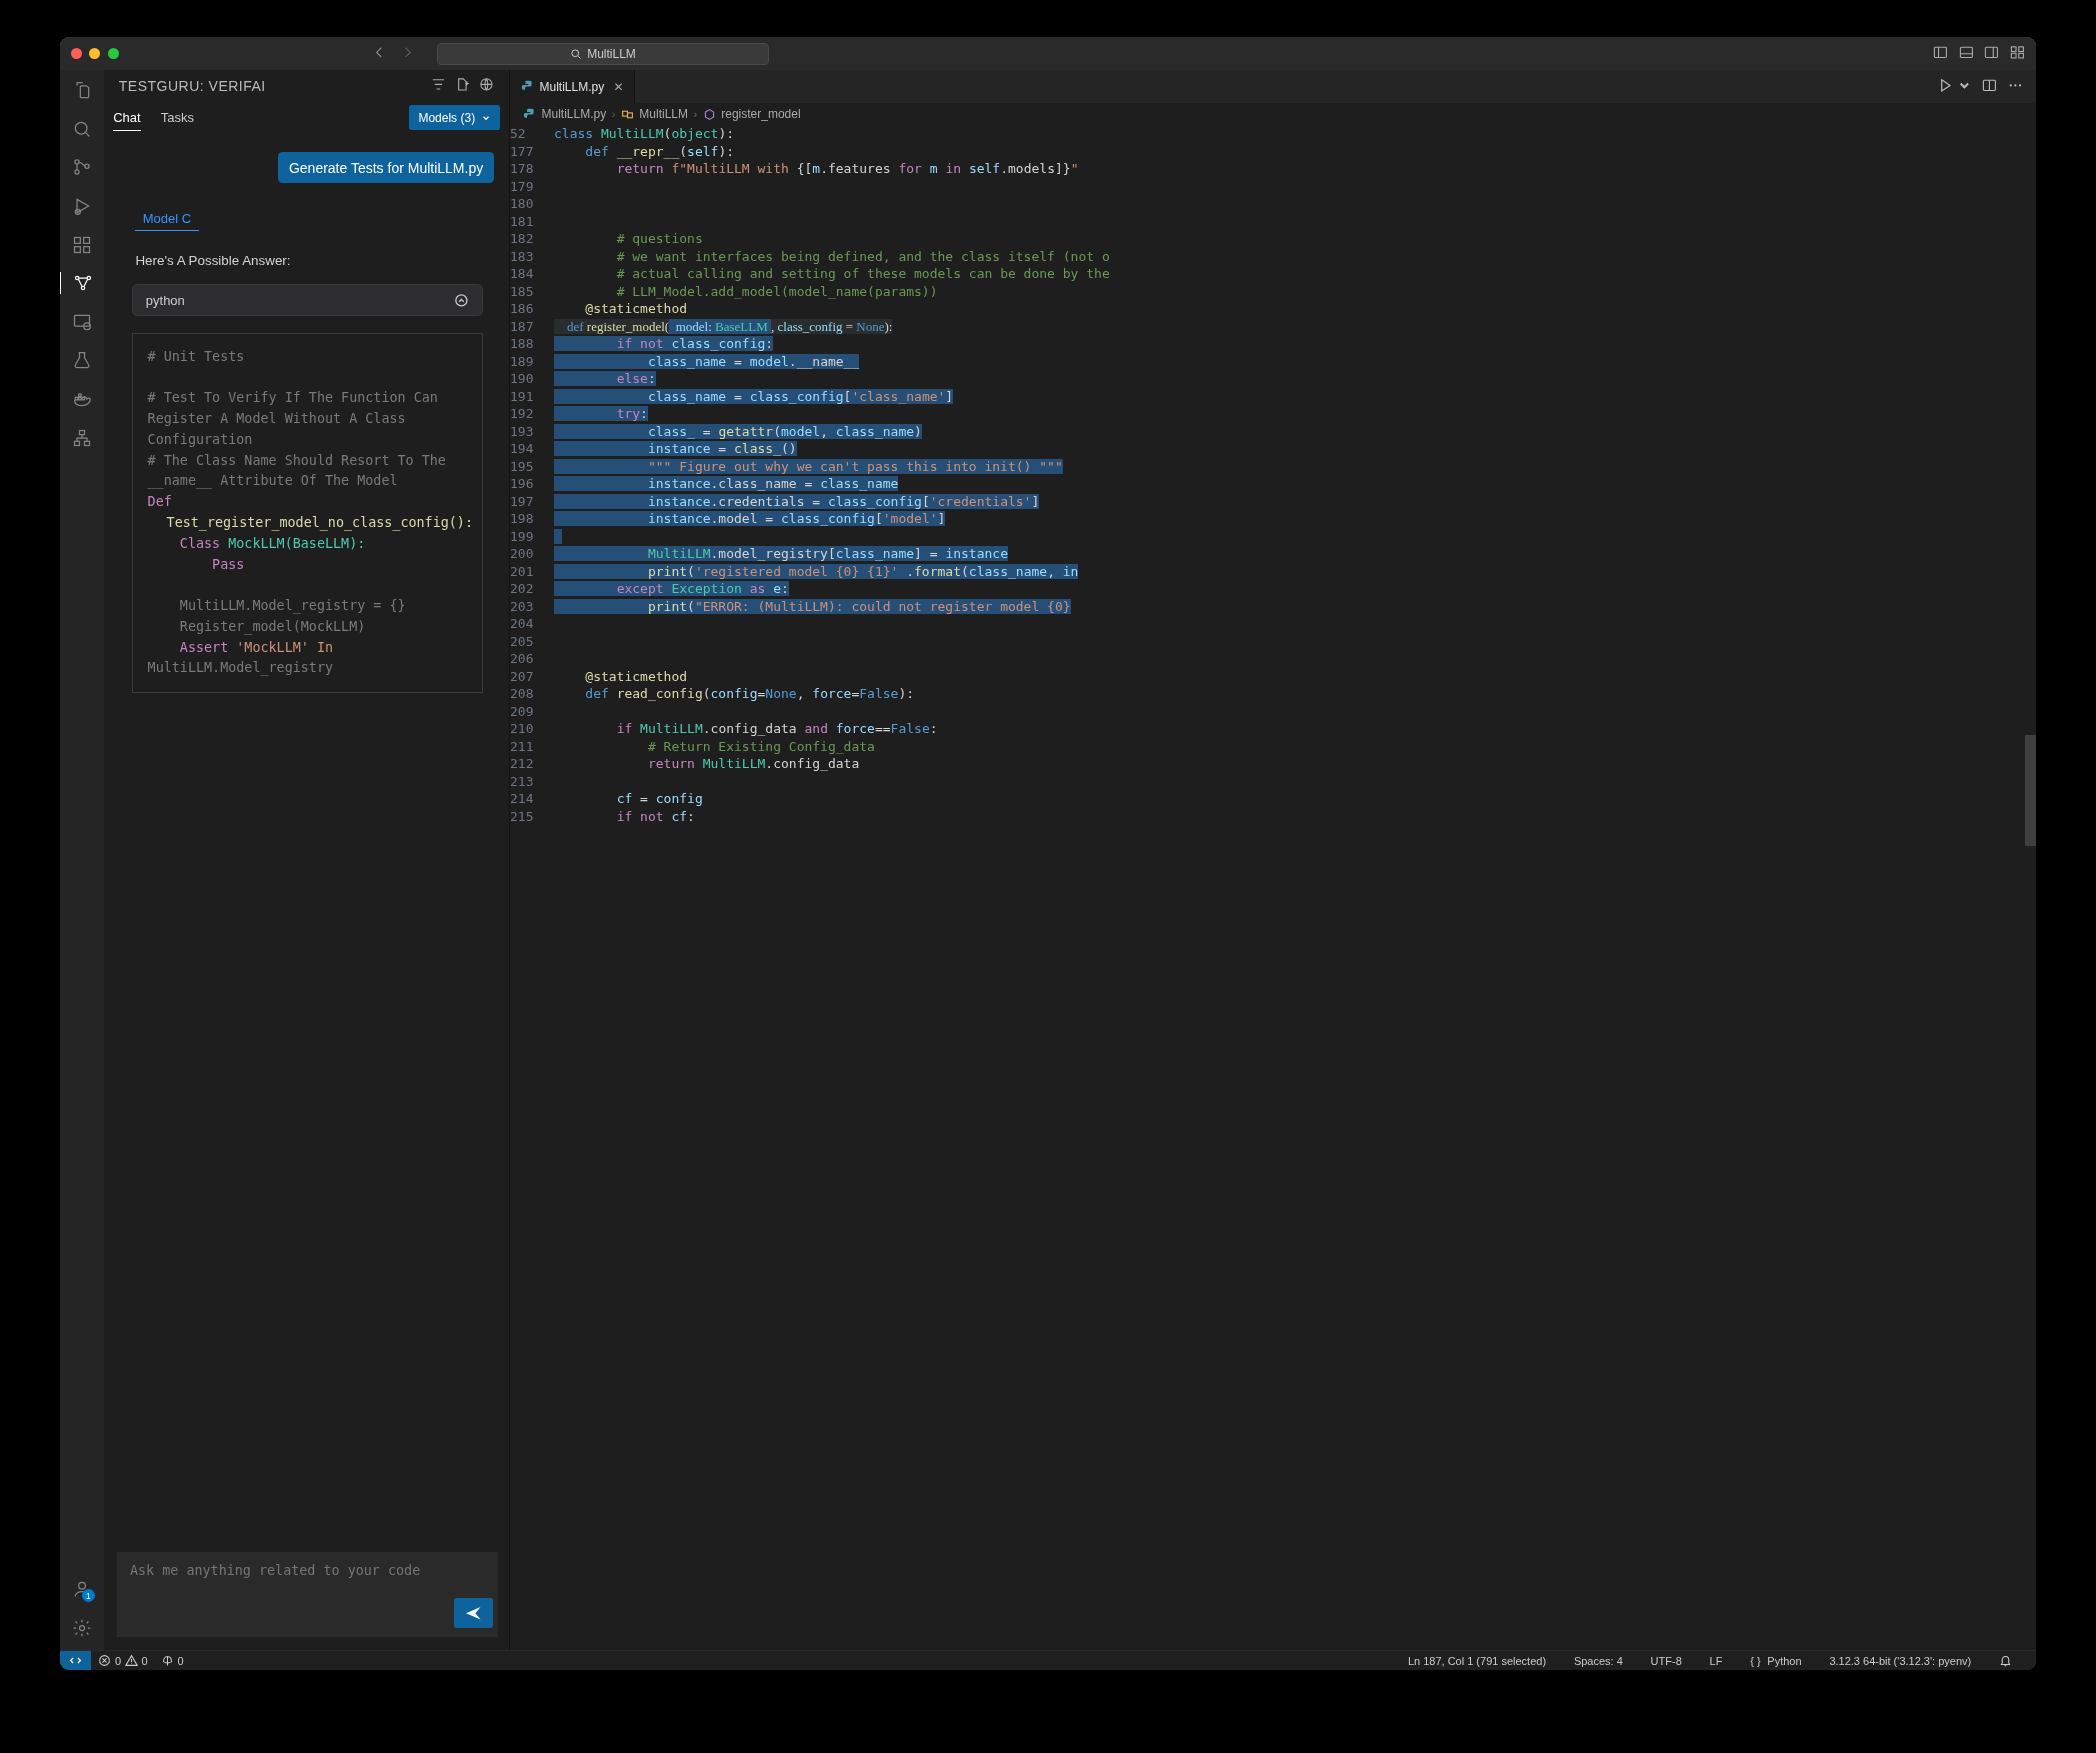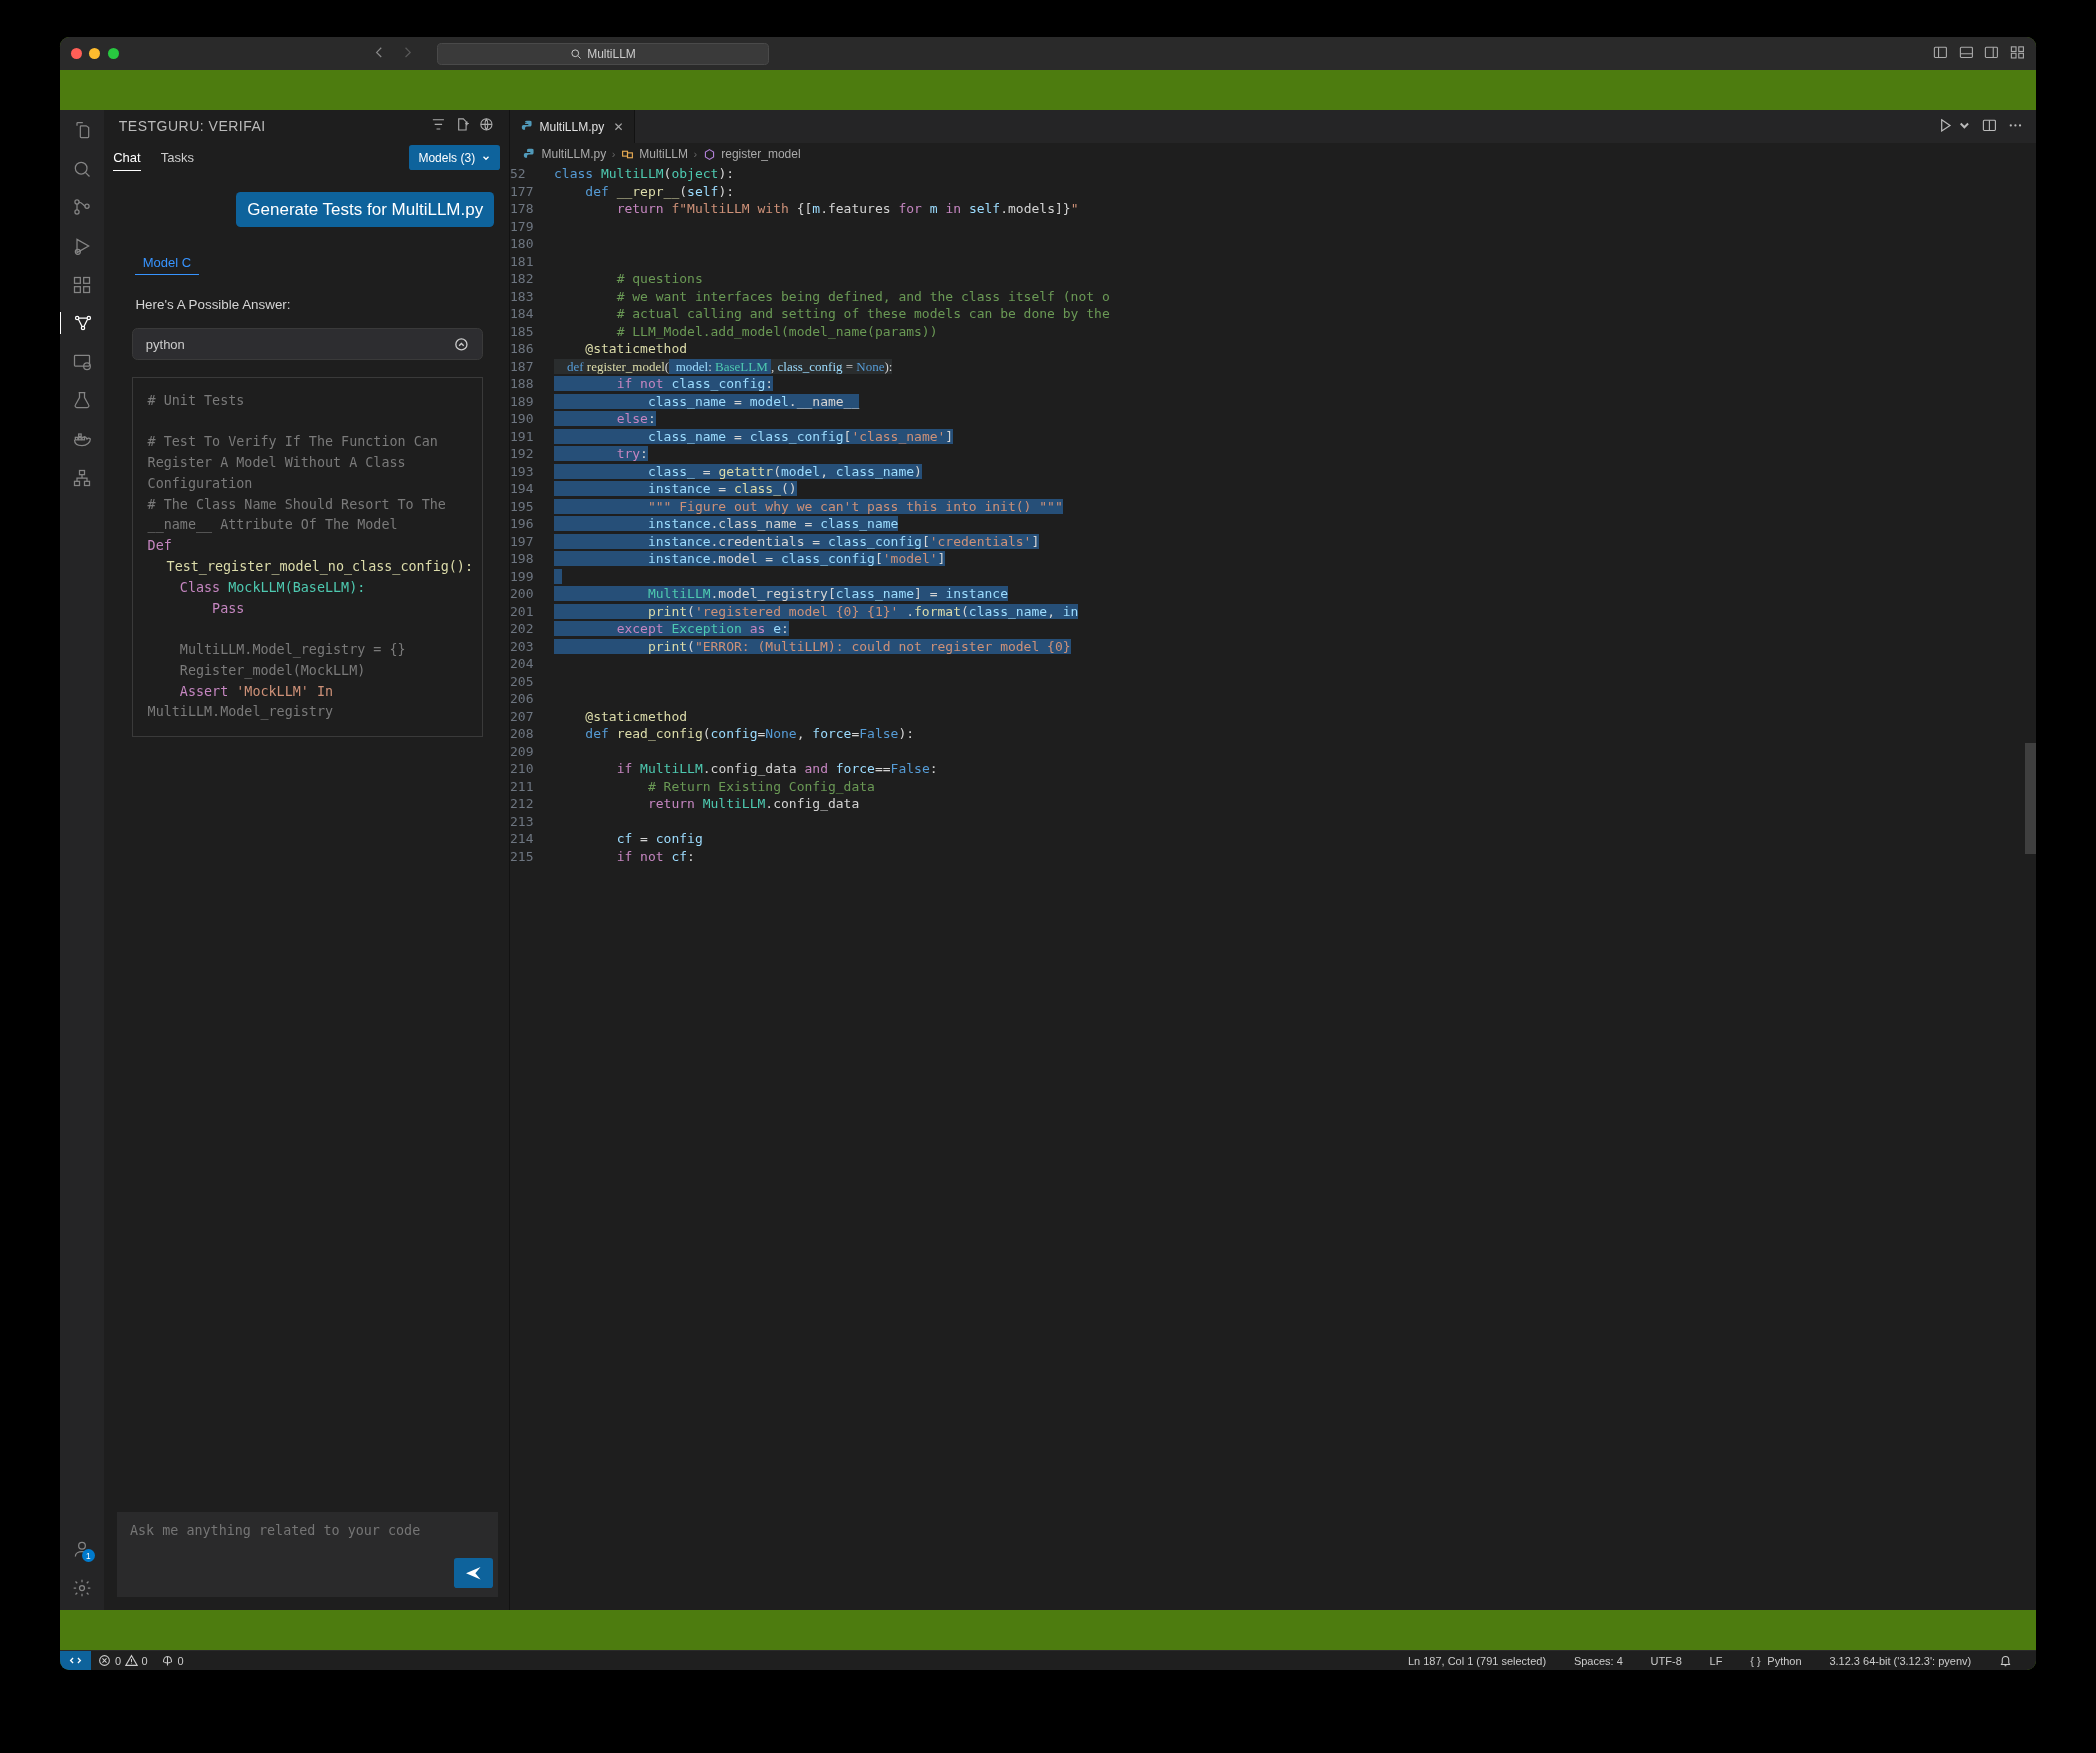--- a/index.html
+++ b/index.html
@@ -5,21 +5,20 @@
   * { margin: 0; padding: 0; box-sizing: border-box; }
   html, body { width: 100%; height: 100%; background: #000; font-family: -apple-system, BlinkMacSystemFont, "Segoe UI", sans-serif; }
   .window {
     position: absolute;
     left: 60px; top: 37px; right: 60px; bottom: 83px;
     background: #4d7c0f;
     border-radius: 9.2px;
     overflow: hidden;
     display: flex;
     flex-direction: column;
-    gap: 40px;
   }
   
   .titlebar {
     height: 33px;
     background: #2a2a2a;
     display: flex;
     align-items: center;
     padding: 0 11px;
     gap: 9.2px;
     flex-shrink: 0;
@@ -119,21 +118,21 @@
     flex: 1;
     overflow-y: auto;
     padding: 11px 14.8px;
     display: flex; flex-direction: column;
     gap: 13px;
   }
   .chat-user-msg {
     align-self: flex-end;
     background: #0e639c;
     color: #fff;
-    font-size: 17px;
+    font-size: 14px;
     padding: 7.4px 11px;
     border-radius: 4.6px;
     margin-top: 7.4px;
   }
   .chat-model-tab {
     align-self: flex-start;
     margin: 11px 0 0 16.6px;
     color: #3794ff;
     font-size: 13px;
     border-bottom: 1.8px solid #3794ff;

